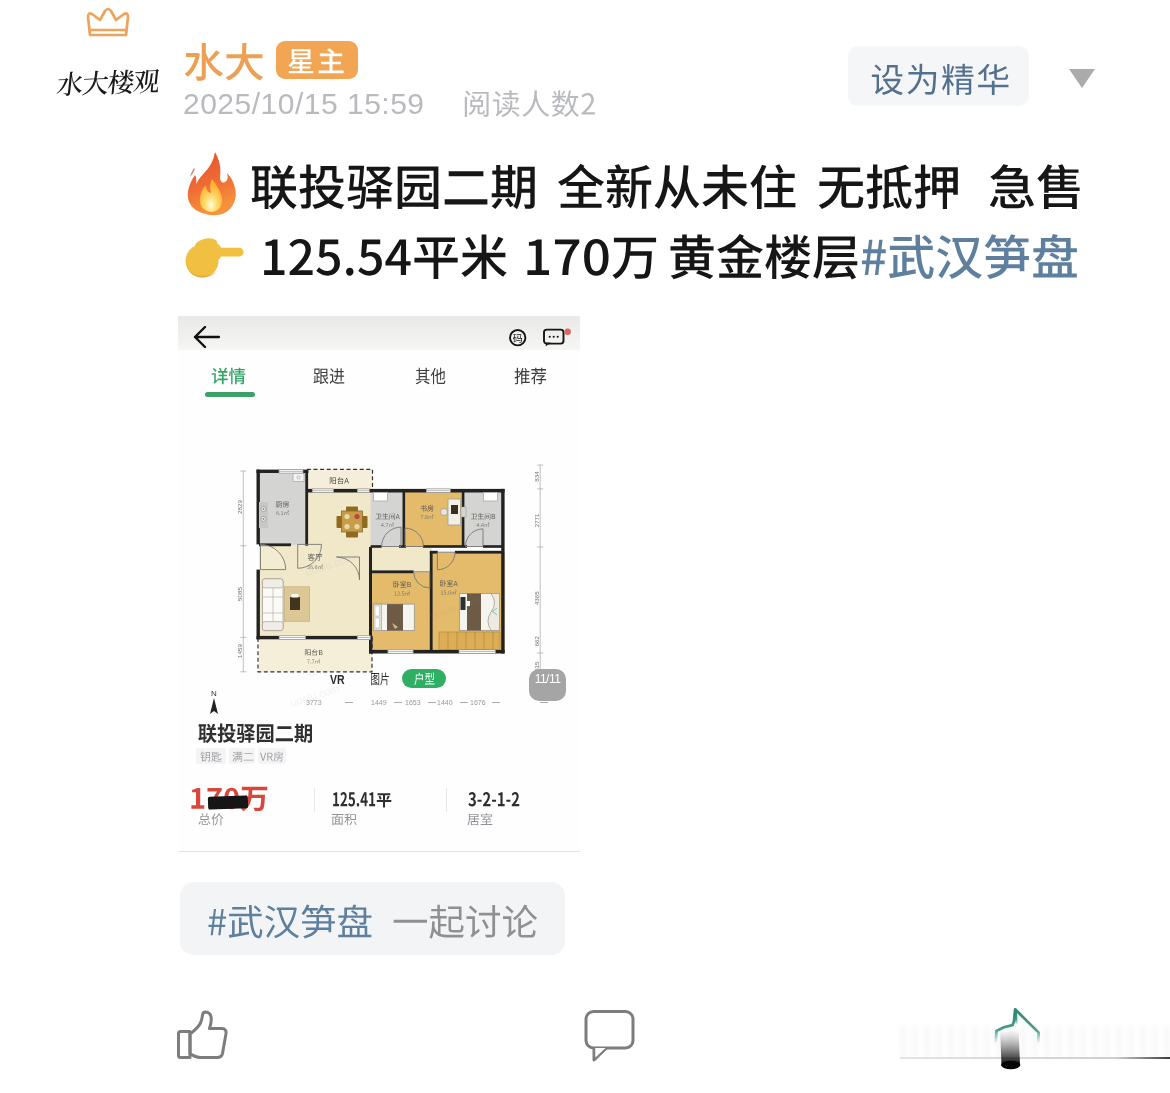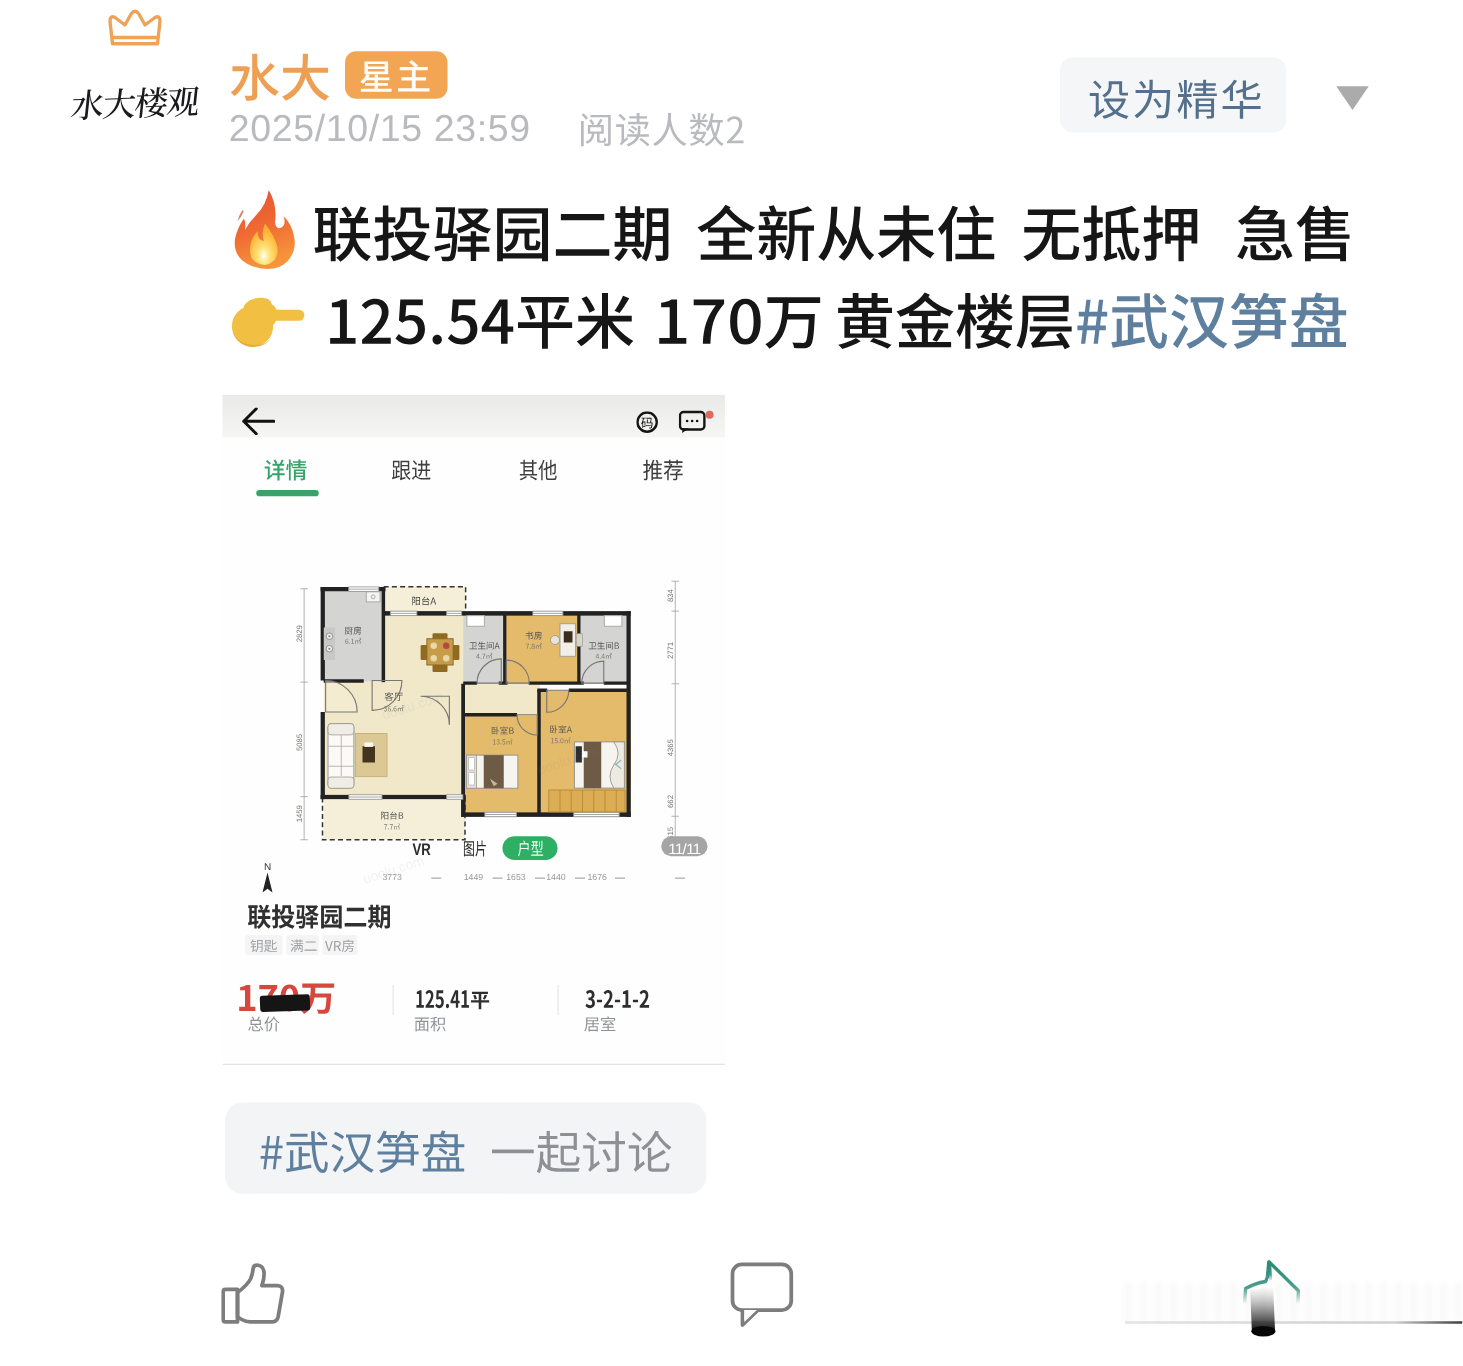--- a/index.html
+++ b/index.html
@@ -19,21 +19,21 @@
     <svg width="82" height="59" viewBox="0 0 82.00 59.37">
       <path fill="#EDA053" d="M2.7 23.2V27.2H12.1C10.2 34.9 6.3 40.8 1.3 44.2C2.2 44.8 3.8 46.2 4.4 47.1C10.2 43 14.8 35 16.8 24.1L14.2 23.1L13.5 23.2ZM33.2 20.5C31.3 23.2 28.2 26.5 25.5 29.1C24.4 27.1 23.5 25 22.7 22.9V13H18.6V45.9C18.6 46.6 18.3 46.8 17.6 46.8C16.9 46.9 14.8 46.9 12.4 46.8C13 47.9 13.7 49.9 13.9 51C17.1 51 19.4 50.9 20.7 50.2C22.2 49.5 22.7 48.3 22.7 45.9V30.9C26.2 37.8 31.1 43.7 37.2 46.9C37.9 45.8 39.2 44.2 40.1 43.4C35.1 41.1 30.7 36.9 27.4 32C30.3 29.6 33.9 26.1 36.8 23ZM59.4 13C59.3 16.3 59.4 20.3 58.9 24.4H43.5V28.4H58.2C56.5 35.9 52.5 43.3 42.6 47.7C43.7 48.5 45 49.9 45.6 50.9C55 46.5 59.5 39.4 61.6 31.9C64.8 40.6 69.8 47.3 77.6 50.9C78.2 49.8 79.5 48.1 80.5 47.3C72.6 44 67.4 37 64.6 28.4H79.7V24.4H63C63.5 20.3 63.5 16.3 63.6 13Z"></path>
     </svg>
   </div>
 <div style="position:absolute;left:276px;top:41px;width:82px;height:38px;background:#F2A654;border-radius:9px"></div>
 <div style="position:absolute;left:287px;top:38.5px;">
     <svg width="60" height="41" viewBox="0 0 60.00 40.54">
       <path fill="#FFFFFF" d="M7.2 16H20.7V18H7.2ZM7.2 12H20.7V14H7.2ZM4.6 9.9V20.1H6.2C5.1 22.4 3.2 24.8 1.2 26.2C1.9 26.6 2.9 27.4 3.4 27.9C4.4 27.1 5.3 26.1 6.2 24.9H12.7V27.2H5.1V29.3H12.7V31.8H1.7V34.1H26.3V31.8H15.4V29.3H23.3V27.2H15.4V24.9H24.6V22.7H15.4V20.6H12.7V22.7H7.8C8.1 22 8.5 21.4 8.8 20.7L6.5 20.1H23.5V9.9ZM40.1 10.4C41.6 11.5 43.5 13.1 44.6 14.3H32.8V16.9H42.5V22.5H34.1V25.1H42.5V31.3H31.5V33.9H56.6V31.3H45.5V25.1H53.9V22.5H45.5V16.9H55.2V14.3H46.2L47.6 13.3C46.4 12 44.1 10.1 42.3 8.9Z"></path>
     </svg>
   </div>
-<div style="position:absolute;left:183px;top:87px;font:30px 'Liberation Sans',sans-serif;color:#B9BABE;letter-spacing:0.5px">2025/10/15 23:59</div>
+<div style="position:absolute;left:183px;top:87px;font:30px 'Liberation Sans',sans-serif;color:#B9BABE;letter-spacing:0.5px">2025/10/15 15:59</div>
 <div style="position:absolute;left:462px;top:81.4px;">
     <svg width="135" height="42" viewBox="0 0 134.59 41.99">
       <path fill="#B9BABE" d="M10 20.7H18.8V24.2H10ZM2.6 15.8V36H4.8V15.8ZM3.1 10.7C4.4 11.9 5.8 13.6 6.4 14.7L8.2 13.5C7.5 12.4 6 10.8 4.7 9.6ZM9.2 15.1C10.1 16.3 11.1 17.9 11.5 19H8.1V26H11.3C10.9 29 9.8 31.1 6.3 32.4C6.7 32.7 7.3 33.5 7.5 34C11.5 32.4 12.8 29.8 13.3 26H15.4V30.8C15.4 32.7 15.9 33.2 17.9 33.2C18.2 33.2 20.1 33.2 20.5 33.2C22 33.2 22.6 32.5 22.7 29.7C22.2 29.6 21.4 29.3 21.1 29C21 31.2 20.9 31.5 20.3 31.5C19.9 31.5 18.4 31.5 18.1 31.5C17.5 31.5 17.4 31.4 17.4 30.8V26H20.8V19H17.4C18.3 17.7 19.2 16.2 20 14.8L17.9 14.2C17.2 15.6 16.1 17.6 15.2 19H11.7L13.3 18.2C12.9 17.1 11.9 15.5 10.9 14.3ZM10.2 10.9V12.8H24.3V33.3C24.3 33.7 24.2 33.8 23.8 33.8C23.4 33.8 22.1 33.8 20.9 33.8C21.1 34.3 21.4 35.2 21.5 35.8C23.3 35.8 24.6 35.7 25.4 35.4C26.1 35 26.4 34.5 26.4 33.3V10.9ZM42.3 20.5C43.9 21.3 45.7 22.6 46.6 23.5L47.6 22.2C46.7 21.3 44.8 20.2 43.4 19.4ZM40.2 23.2C41.8 24 43.6 25.3 44.5 26.2L45.6 24.9C44.7 24 42.8 22.8 41.3 22ZM49.3 30.6C51.7 32.2 54.5 34.5 55.9 36L57.3 34.6C55.9 33.1 53 30.9 50.6 29.3ZM32.5 11.4C34.1 12.7 36.1 14.6 37 15.8L38.5 14.2C37.5 13 35.5 11.2 33.9 9.9ZM40.1 16.4V18.3H54.2C53.8 19.6 53.3 20.9 52.9 21.8L54.6 22.2C55.3 20.8 56.1 18.6 56.7 16.7L55.3 16.4L54.9 16.4H49.4V13.8H55.4V12H49.4V9.3H47.2V12H41.2V13.8H47.2V16.4ZM48 19.5V22.9C48 24 48 25.1 47.7 26.4H39.5V28.3H46.9C45.8 30.5 43.5 32.7 39.1 34.4C39.5 34.8 40.1 35.6 40.4 36.1C45.7 34 48.2 31.1 49.3 28.3H56.9V26.4H49.8C50.1 25.2 50.1 24 50.1 22.9V19.5ZM30.7 18.4V20.5H35V31.1C35 32.5 34.1 33.4 33.6 33.8C33.9 34.2 34.5 34.9 34.7 35.4V35.4C35.2 34.8 35.9 34.1 40.4 30.4C40.2 30 39.8 29.1 39.6 28.5L37 30.6V18.4ZM72.3 9.4C72.2 13.8 72.3 28 60.2 34.1C60.9 34.6 61.6 35.3 62 35.8C69.1 32 72.2 25.5 73.6 19.7C75 25.1 78.1 32.3 85.4 35.7C85.7 35.1 86.4 34.4 87 33.9C76.7 29.3 74.9 17.1 74.5 13.7C74.6 11.9 74.7 10.4 74.7 9.4ZM101.3 9.8C100.8 11 99.9 12.7 99.2 13.7L100.6 14.4C101.3 13.4 102.3 12 103.2 10.6ZM91.1 10.6C91.8 11.9 92.6 13.5 92.8 14.5L94.5 13.7C94.2 12.7 93.5 11.1 92.6 10ZM100.4 26.1C99.7 27.6 98.8 28.9 97.7 30C96.6 29.4 95.5 28.9 94.4 28.4C94.8 27.7 95.3 26.9 95.7 26.1ZM91.7 29.2C93.1 29.8 94.7 30.5 96.2 31.2C94.3 32.6 92.1 33.5 89.7 34C90.1 34.5 90.5 35.2 90.7 35.7C93.4 35 95.9 33.9 98 32.2C98.9 32.8 99.8 33.3 100.4 33.8L101.8 32.4C101.2 31.9 100.3 31.4 99.4 30.9C100.9 29.2 102.1 27.2 102.9 24.7L101.7 24.2L101.3 24.3H96.6L97.2 22.8L95.3 22.4C95.1 23 94.8 23.6 94.5 24.3H90.5V26.1H93.6C93 27.3 92.3 28.3 91.7 29.2ZM96 9.3V14.7H90V16.5H95.3C93.9 18.4 91.7 20.2 89.6 21C90.1 21.4 90.6 22.2 90.8 22.7C92.6 21.7 94.5 20.1 96 18.4V21.9H98V18C99.4 19 101.1 20.4 101.9 21L103.1 19.5C102.4 19 99.8 17.3 98.4 16.5H103.9V14.7H98V9.3ZM106.7 9.5C106 14.6 104.7 19.5 102.4 22.5C102.9 22.8 103.8 23.5 104.1 23.9C104.9 22.8 105.5 21.5 106.1 20.1C106.7 22.9 107.6 25.6 108.6 27.9C107 30.6 104.7 32.7 101.6 34.3C102 34.7 102.6 35.6 102.8 36C105.8 34.5 108 32.5 109.7 29.9C111.1 32.4 112.9 34.3 115.2 35.7C115.6 35.1 116.2 34.4 116.7 34C114.3 32.7 112.3 30.6 110.9 27.9C112.4 24.9 113.4 21.3 114 16.9H116V14.9H107.7C108.1 13.3 108.5 11.6 108.7 9.8ZM112 16.9C111.5 20.3 110.8 23.2 109.8 25.6C108.7 23 107.8 20.1 107.3 16.9ZM119.3 33.6H132.6V31.3H126.8C125.7 31.3 124.4 31.5 123.3 31.6C128.3 26.8 131.6 22.5 131.6 18.2C131.6 14.5 129.2 12 125.4 12C122.7 12 120.9 13.2 119.2 15.1L120.7 16.6C121.9 15.2 123.4 14.2 125.1 14.2C127.7 14.2 129 15.9 129 18.4C129 22 125.9 26.2 119.3 32.1Z"></path>
     </svg>
   </div>
 <div style="position:absolute;left:848px;top:46px;width:181px;height:60px;background:#F5F6F8;border-radius:10px"></div>
 <div style="position:absolute;left:870px;top:52.6px;">
     <svg width="142" height="49" viewBox="0 0 142.00 49.23">
       <path fill="#54708C" d="M4.1 13.1C6 14.7 8.2 16.9 9.3 18.4L11 16.6C9.9 15.2 7.7 13 5.8 11.5ZM1.5 21.6V24H6.3V36.2C6.3 37.8 5.2 38.9 4.6 39.3C5 39.8 5.7 40.9 6 41.5C6.5 40.8 7.4 40.1 13.4 35.6C13.1 35.1 12.7 34.2 12.5 33.5L8.7 36.2V21.6ZM16.7 12.1V15.9C16.7 18.4 15.9 21.2 11.5 23.3C11.9 23.7 12.8 24.6 13.1 25.2C18 22.8 19.1 19.1 19.1 15.9V14.5H25.1V20C25.1 22.5 25.6 23.5 28 23.5C28.4 23.5 30 23.5 30.5 23.5C31.2 23.5 31.9 23.5 32.3 23.3C32.2 22.7 32.2 21.8 32.1 21.1C31.7 21.2 31 21.3 30.5 21.3C30.1 21.3 28.5 21.3 28.2 21.3C27.6 21.3 27.5 21 27.5 20V12.1ZM27.4 28.3C26.1 31 24.3 33.3 22.1 35.1C19.8 33.2 18 30.9 16.8 28.3ZM13.1 25.9V28.3H14.8L14.3 28.5C15.7 31.6 17.6 34.3 20.1 36.5C17.5 38.1 14.6 39.3 11.6 39.9C12.1 40.5 12.6 41.5 12.8 42.2C16.1 41.3 19.2 40 22 38.1C24.6 40 27.7 41.4 31.2 42.3C31.5 41.5 32.2 40.5 32.7 40C29.5 39.3 26.6 38.1 24.1 36.5C27 34 29.3 30.7 30.6 26.5L29.1 25.8L28.6 25.9ZM41 12.8C42.4 14.4 43.9 16.6 44.6 18L46.9 16.8C46.2 15.4 44.6 13.3 43.2 11.8ZM52.5 26.8C54.2 28.9 56.2 31.8 57.1 33.6L59.3 32.3C58.4 30.6 56.3 27.8 54.6 25.8ZM49.5 10.9V15C49.5 16.3 49.4 17.6 49.3 19.1H38.3V21.6H49.1C48.2 27.7 45.5 34.5 37.4 39.8C38 40.2 38.9 41.1 39.4 41.7C48.1 35.9 50.9 28.3 51.7 21.6H63.4C62.9 33.2 62.4 37.7 61.4 38.8C61 39.2 60.6 39.3 59.9 39.3C59.1 39.3 56.9 39.3 54.6 39.1C55.1 39.8 55.5 40.9 55.5 41.7C57.6 41.8 59.7 41.9 60.9 41.8C62.2 41.6 63 41.4 63.8 40.4C65.1 38.8 65.6 34 66.1 20.4C66.1 20 66.1 19.1 66.1 19.1H52C52 17.6 52.1 16.3 52.1 15V10.9ZM72.7 13.5C73.6 15.9 74.4 19 74.6 21L76.5 20.5C76.2 18.5 75.5 15.4 74.5 13.1ZM82.2 13C81.7 15.2 80.7 18.6 80 20.6L81.6 21.1C82.4 19.2 83.5 16 84.3 13.5ZM72.4 22.3V24.7H76.8C75.7 28.4 73.8 32.9 72 35.3C72.4 36 73.1 37.1 73.3 37.9C74.7 35.9 76.1 32.7 77.2 29.4V42.1H79.5V28.6C80.6 30.4 81.7 32.6 82.2 33.8L84 31.8C83.3 30.7 80.4 26.5 79.5 25.4V24.7H83.3V22.3H79.5V11H77.2V22.3ZM92.6 10.9V13.6H85.5V15.6H92.6V17.7H86.3V19.6H92.6V21.9H84.5V23.9H103.6V21.9H95V19.6H102V17.7H95V15.6H102.8V13.6H95V10.9ZM99 27.8V30.4H89.1V27.8ZM86.6 25.9V42.1H89.1V36.6H99V39.5C99 39.9 98.8 40 98.4 40C98 40.1 96.6 40.1 95 40C95.4 40.6 95.7 41.5 95.8 42.1C97.9 42.1 99.3 42.1 100.2 41.8C101.1 41.4 101.4 40.8 101.4 39.5V25.9ZM89.1 32.2H99V34.8H89.1ZM124.5 11.4V18.1C122.6 18.8 120.6 19.3 118.6 19.9C119 20.4 119.4 21.2 119.6 21.9C121.2 21.5 122.9 21 124.5 20.5V23.5C124.5 26.3 125.4 27 128.7 27C129.4 27 133.9 27 134.7 27C137.4 27 138.2 25.9 138.5 22C137.8 21.8 136.8 21.4 136.2 21C136 24.2 135.8 24.8 134.5 24.8C133.5 24.8 129.7 24.8 128.9 24.8C127.3 24.8 127.1 24.6 127.1 23.5V19.7C131 18.4 134.8 16.9 137.5 15.1L135.6 13.2C133.5 14.6 130.4 16 127.1 17.3V11.4ZM117.5 10.8C115.3 14.5 111.7 18.1 108.1 20.3C108.6 20.8 109.6 21.7 110 22.2C111.3 21.2 112.7 20.1 114.1 18.8V28H116.6V16.1C117.9 14.7 119 13.2 119.9 11.7ZM108.3 31.9V34.4H122.1V42.2H124.8V34.4H138.8V31.9H124.8V27.9H122.1V31.9Z"></path>
     </svg>
@@ -381,21 +381,21 @@
     <svg width="20" height="20" viewBox="0 0 19.60 20.27">
       <path transform="scale(0.7000 1)" fill="#2b2b2b" d="M5.2 12.3C6.4 12.6 7.8 13.1 8.6 13.5L9 12.7C8.2 12.4 6.8 11.9 5.7 11.7ZM3.9 14.1C5.8 14.3 8.2 14.9 9.5 15.4L10 14.6C8.7 14.2 6.2 13.6 4.3 13.4ZM1.2 5.1V17.4H2.2V16.8H11.8V17.4H12.8V5.1ZM2.2 15.8V6H11.8V15.8ZM5.8 6.3C5.1 7.5 3.9 8.6 2.7 9.3C2.9 9.4 3.3 9.7 3.4 9.9C3.9 9.6 4.3 9.3 4.7 8.9C5.1 9.4 5.7 9.8 6.2 10.2C5 10.7 3.7 11.1 2.4 11.4C2.6 11.6 2.8 12 2.9 12.2C4.3 11.9 5.8 11.4 7.1 10.7C8.3 11.3 9.6 11.8 10.9 12.1C11.1 11.8 11.3 11.5 11.5 11.3C10.3 11.1 9.1 10.7 8 10.2C9 9.5 9.9 8.7 10.5 7.8L9.9 7.4L9.7 7.4H6.1C6.3 7.2 6.5 6.9 6.7 6.6ZM5.3 8.4 5.4 8.3H9C8.5 8.8 7.8 9.3 7.1 9.7C6.4 9.3 5.8 8.9 5.3 8.4ZM16.5 4.8V9.5C16.5 12 16.3 14.6 14.5 16.6C14.8 16.7 15.2 17.1 15.4 17.4C16.6 16 17.2 14.3 17.4 12.5H23.4V17.4H24.5V11.4H17.6C17.6 10.8 17.6 10.1 17.6 9.5V9.2H26.6V8.1H22.7V4.5H21.6V8.1H17.6V4.8Z"></path>
     </svg>
   </div>
 <div style="position:absolute;left:402px;top:669px;width:44px;height:19px;background:#2FAF63;border-radius:10px"></div>
 <div style="position:absolute;left:414px;top:668.3px;">
     <svg width="21" height="20" viewBox="0 0 20.70 19.55">
       <path transform="scale(0.7667 1)" fill="#ffffff" d="M3.3 7.4H10.4V10.1H3.3L3.3 9.4ZM6 4.5C6.2 5.1 6.5 5.9 6.7 6.4H2.3V9.4C2.3 11.4 2.1 14.2 0.5 16.2C0.7 16.3 1.1 16.6 1.3 16.8C2.7 15.2 3.1 13 3.3 11H10.4V11.9H11.4V6.4H7.1L7.7 6.2C7.6 5.7 7.2 4.9 6.9 4.3ZM22.1 5.1V9.6H23V5.1ZM24.6 4.4V10.4C24.6 10.6 24.5 10.7 24.3 10.7C24.1 10.7 23.4 10.7 22.7 10.7C22.8 10.9 23 11.3 23 11.6C24 11.6 24.6 11.6 25 11.4C25.4 11.3 25.6 11 25.6 10.4V4.4ZM18.7 5.8V7.6H17.1V7.5V5.8ZM14.4 7.6V8.5H16.1C15.9 9.4 15.5 10.4 14.3 11.1C14.5 11.2 14.8 11.6 15 11.8C16.3 10.9 16.8 9.7 17 8.5H18.7V11.4H19.7V8.5H21.2V7.6H19.7V5.8H21V4.9H14.8V5.8H16.1V7.5V7.6ZM19.8 11.2V12.7H15.5V13.6H19.8V15.3H14.1V16.3H26.4V15.3H20.8V13.6H24.9V12.7H20.8V11.2Z"></path>
     </svg>
   </div>
-<div style="position:absolute;left:529px;top:669px;width:37px;height:16px;background:#A5A5A5;border-radius:10px;font:12px 'Liberation Sans',sans-serif;color:#fff;text-align:center;line-height:20px;letter-spacing:-0.5px">11/11</div>
+<div style="position:absolute;left:529px;top:669px;width:37px;height:32px;background:#A5A5A5;border-radius:10px;font:12px 'Liberation Sans',sans-serif;color:#fff;text-align:center;line-height:20px;letter-spacing:-0.5px">11/11</div>
 <svg style="position:absolute;left:206px;top:688px" width="16" height="30" viewBox="0 0 16 30">
     <text x="8" y="8" font-family="Liberation Sans" font-size="8" fill="#333" text-anchor="middle">N</text>
     <path d="M8 10 L12 26 L8 23 L4 26 Z" fill="#222"></path>
   </svg>
 <div style="position:absolute;left:0;top:0">
     <span style="position:absolute;left:306px;top:699px;font:7px 'Liberation Sans',sans-serif;color:#999">3773</span>
     <span style="position:absolute;left:371px;top:699px;font:7px 'Liberation Sans',sans-serif;color:#999">1449</span>
     <span style="position:absolute;left:405px;top:699px;font:7px 'Liberation Sans',sans-serif;color:#999">1653</span>
     <span style="position:absolute;left:437px;top:699px;font:7px 'Liberation Sans',sans-serif;color:#999">1440</span>
     <span style="position:absolute;left:470px;top:699px;font:7px 'Liberation Sans',sans-serif;color:#999">1676</span>

